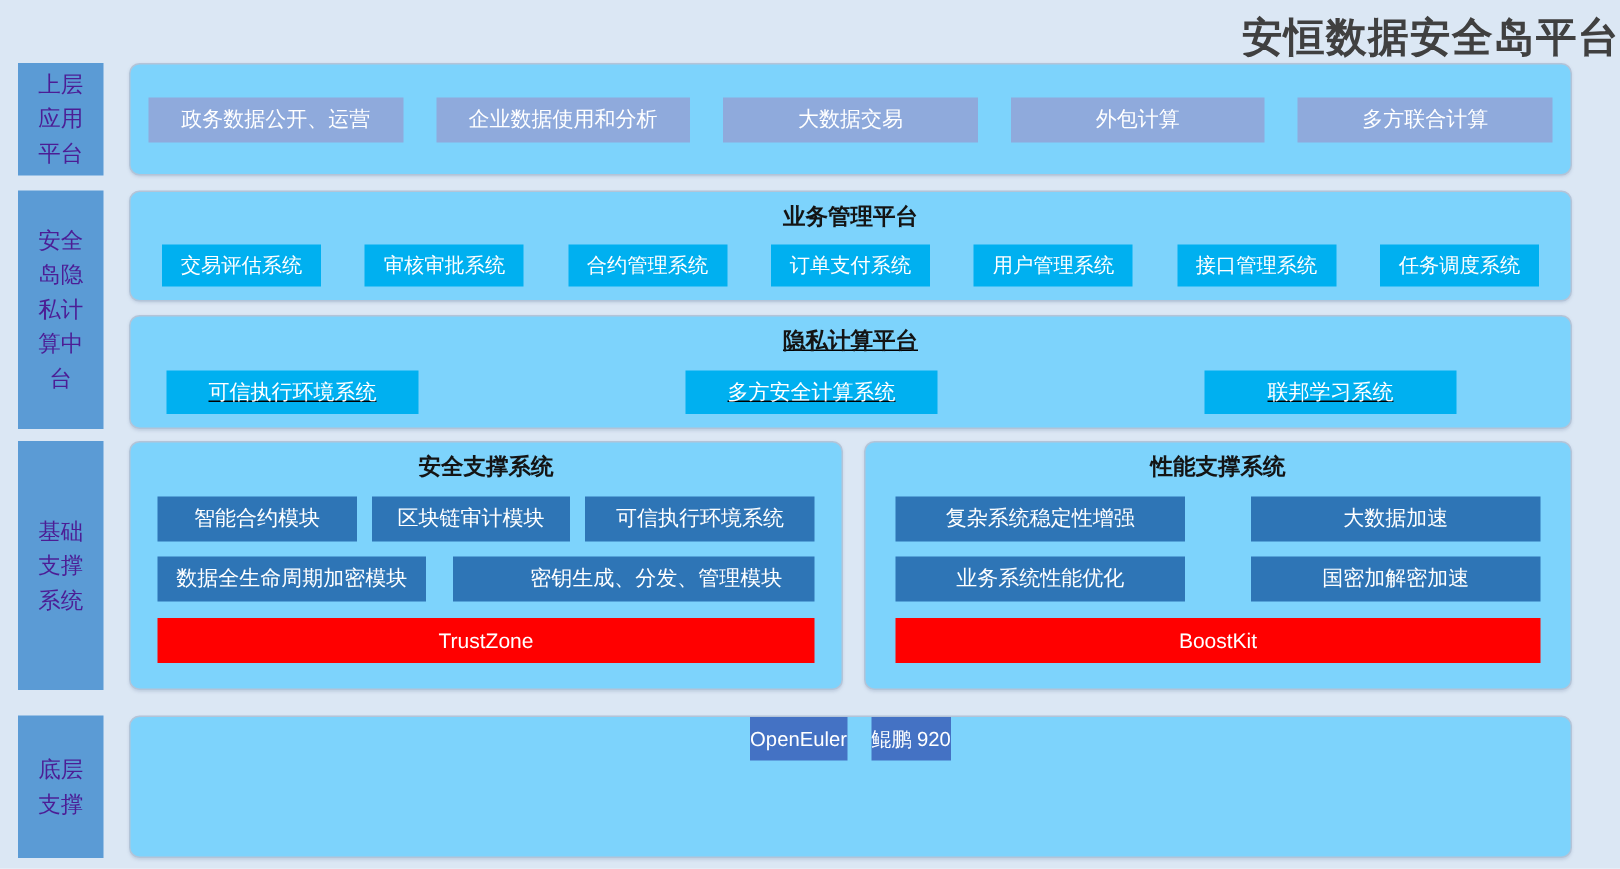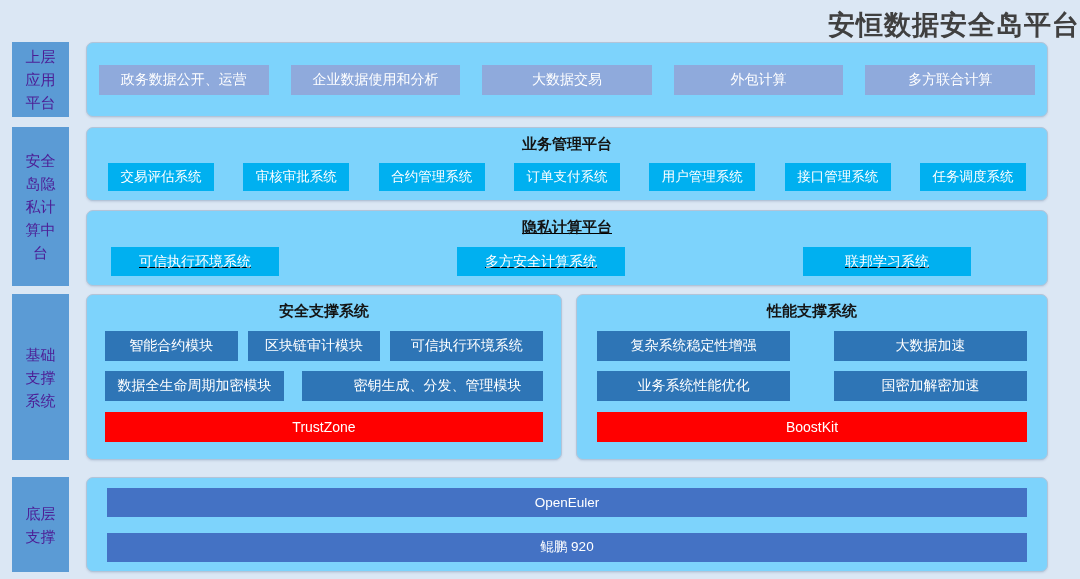--- a/index.html
+++ b/index.html
@@ -67,21 +67,21 @@
   .sec-row2 { gap:18px; }
   .sec-row2 .box { flex:1; }
   .sec-row2 .box.wide { flex:1.18;padding-left:30px; }
   .perf-row { gap:44px; padding:0 20px; }
   .perf-row .box { flex:1; }
   .full-row { padding:0 18px; margin-top:11px; }
   .full-row .box { width:100%; }
   .perf-full { padding:0 20px; }
 
   
-  .bottom-col { height:100%; display:flex; flex-direction:column; justify-content:center; gap:16px; padding:0 20px; }
+  .bottom-col { height:100%; display:flex; flex-direction:row; justify-content:center; gap:16px; padding:0 20px; }
 </style>
 </head>
 <body>
 
 <div class="canvas">
 
   <div class="title">安恒数据安全岛平台</div>
 
   <div class="side-label" style="top:42px;height:75px;">上层
 应用

